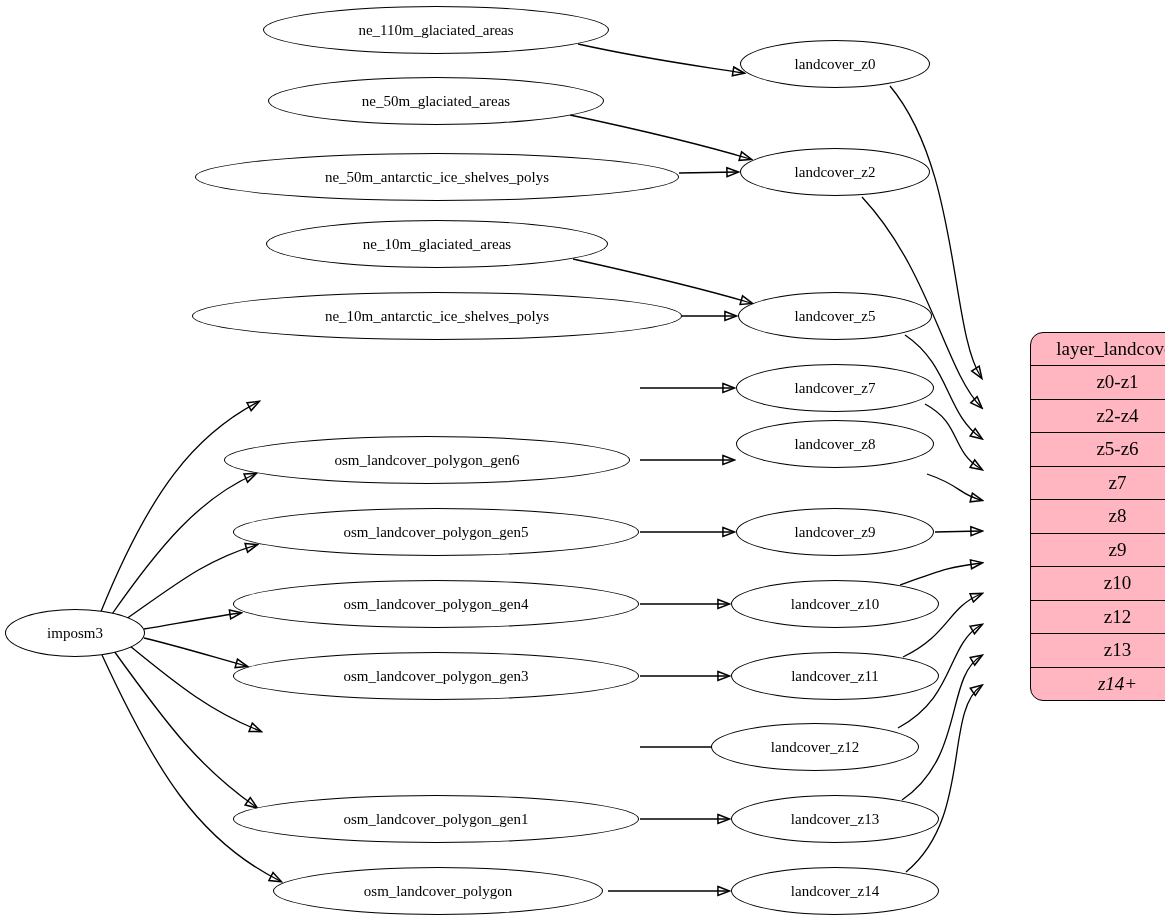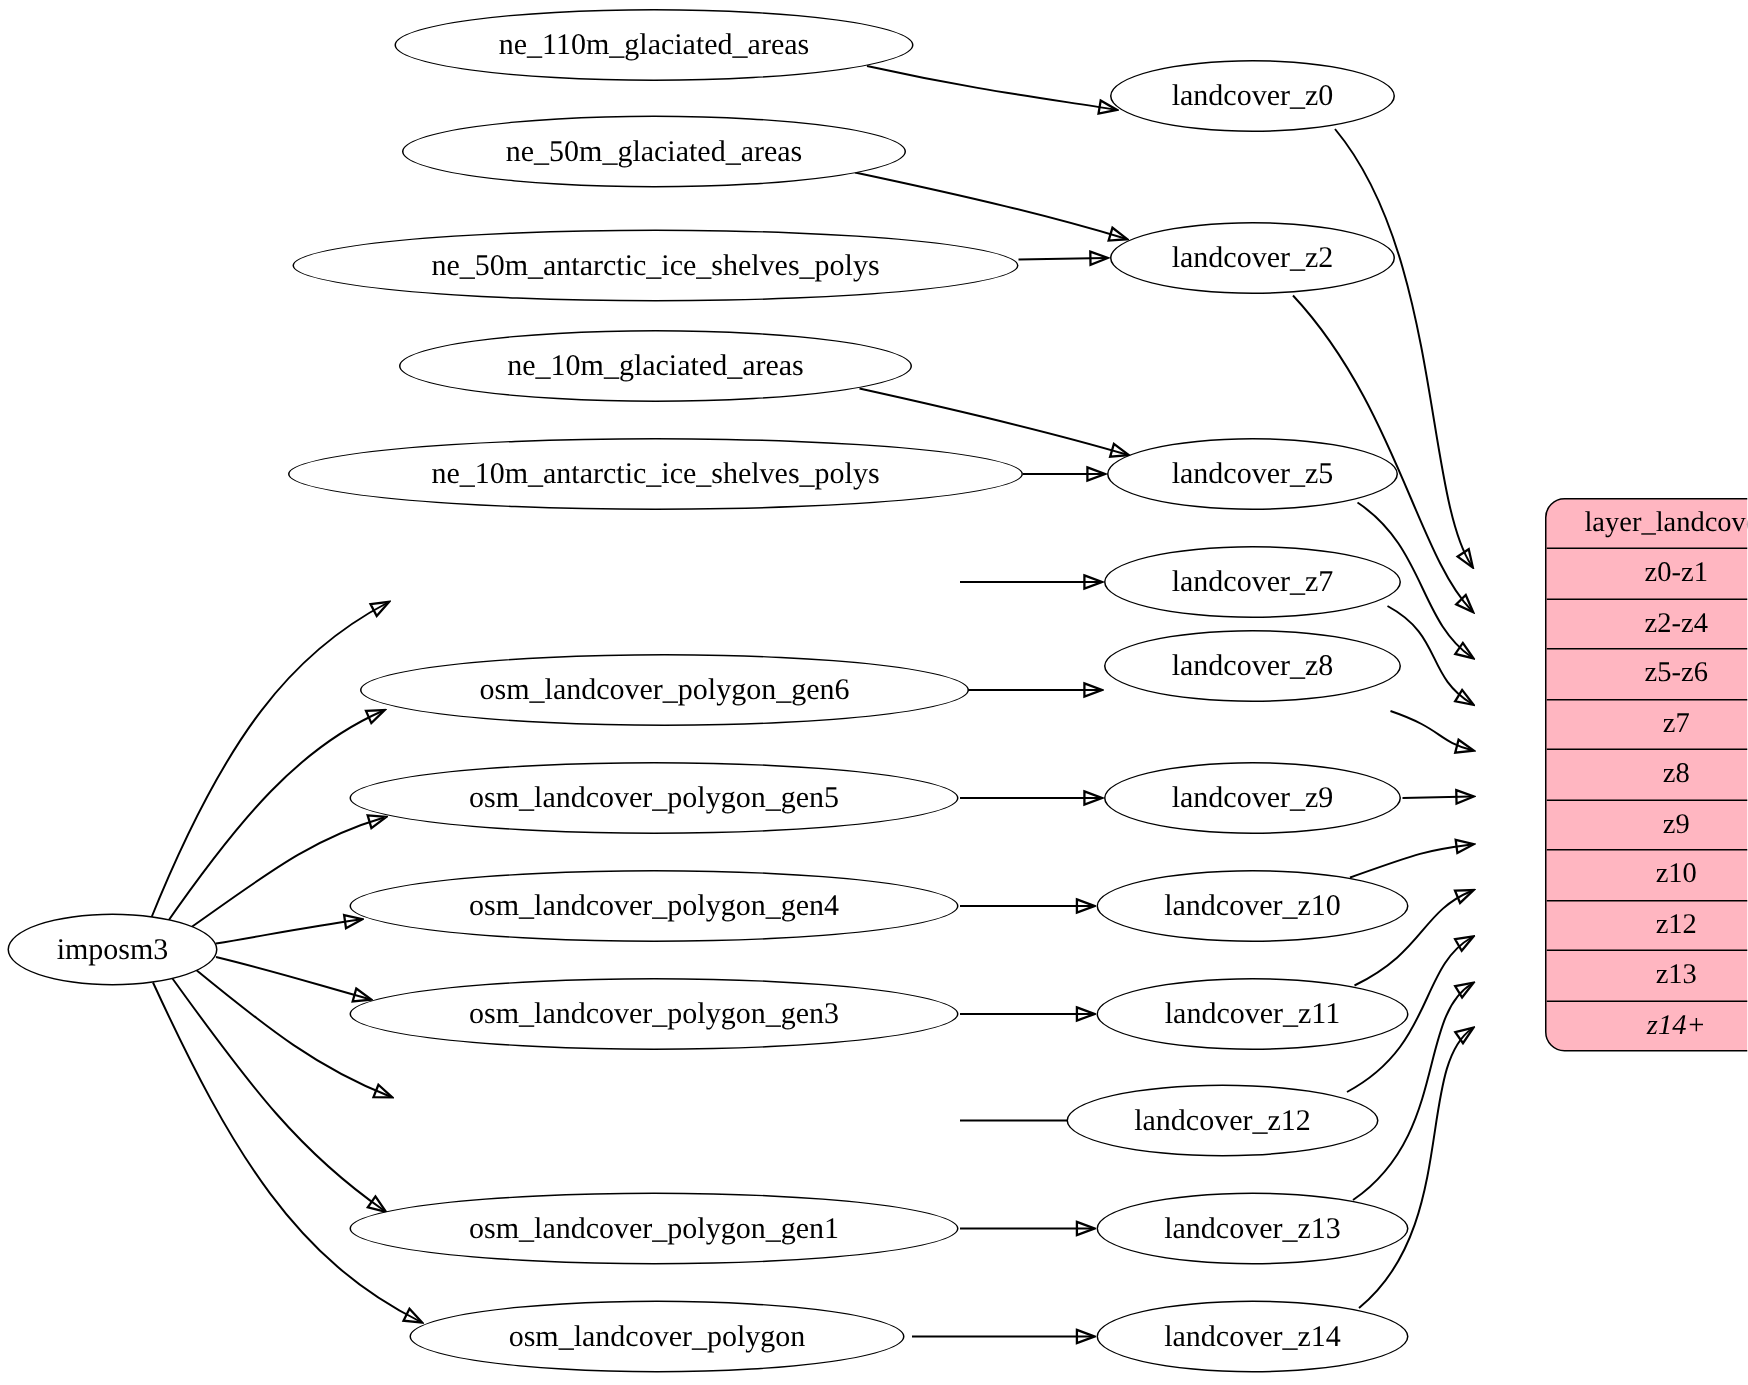--- a/index.html
+++ b/index.html
@@ -11,21 +11,21 @@
     color:#000;
     overflow:hidden;
   }
   #edges{position:absolute;left:0;top:0;width:1165px;height:923px;}
   #edges path{fill:none;stroke:#000;stroke-width:1.3px;}
   .node{
     position:absolute;height:48px;
     border:1.4px solid #000;border-radius:50%;
     background:#fff;
     display:flex;align-items:center;justify-content:center;
-    font-size:20px;line-height:1;white-space:nowrap;
+    font-size:15px;line-height:1;white-space:nowrap;
     box-sizing:border-box;
   }
   .layer-table{
     position:absolute;left:985px;top:332px;width:175px;height:369px;
     border:1.6px solid #000;border-radius:13px;
     display:flex;flex-direction:column;
     box-sizing:border-box;overflow:hidden;
     font-size:19px;
     margin-left:45px;
   }
@@ -89,21 +89,21 @@
     <path d="M906,872 C972,818 944,712 981,686" marker-end="url(#arrow)"></path>
   </svg>
 
   <div class="node" style="left:5px;top:609px;width:140px;">imposm3</div>
 
   <div class="node" style="left:263px;top:6px;width:346px;">ne_110m_glaciated_areas</div>
   <div class="node" style="left:268px;top:77px;width:336px;">ne_50m_glaciated_areas</div>
   <div class="node" style="left:195px;top:153px;width:484px;">ne_50m_antarctic_ice_shelves_polys</div>
   <div class="node" style="left:266px;top:220px;width:342px;">ne_10m_glaciated_areas</div>
   <div class="node" style="left:192px;top:292px;width:490px;">ne_10m_antarctic_ice_shelves_polys</div>
-  <div class="node" style="left:240px;top:436px;width:406px;">osm_landcover_polygon_gen6</div>
+  <div class="node" style="left:224px;top:436px;width:406px;">osm_landcover_polygon_gen6</div>
   <div class="node" style="left:233px;top:508px;width:406px;">osm_landcover_polygon_gen5</div>
   <div class="node" style="left:233px;top:580px;width:406px;">osm_landcover_polygon_gen4</div>
   <div class="node" style="left:233px;top:652px;width:406px;">osm_landcover_polygon_gen3</div>
   <div class="node" style="left:233px;top:795px;width:406px;">osm_landcover_polygon_gen1</div>
   <div class="node" style="left:273px;top:867px;width:330px;">osm_landcover_polygon</div>
 
   <div class="node" style="left:740px;top:40px;width:190px;">landcover_z0</div>
   <div class="node" style="left:740px;top:148px;width:190px;">landcover_z2</div>
   <div class="node" style="left:738px;top:292px;width:194px;">landcover_z5</div>
   <div class="node" style="left:736px;top:364px;width:198px;">landcover_z7</div>

